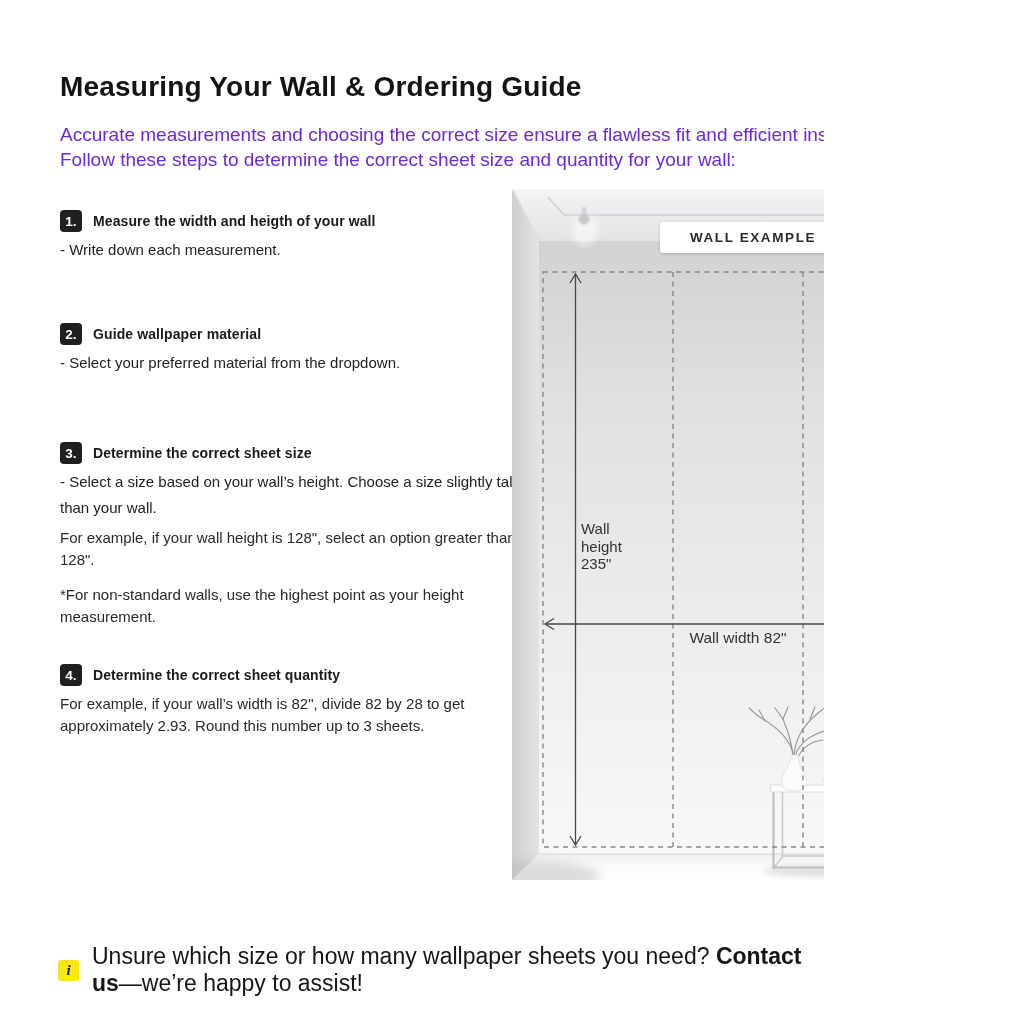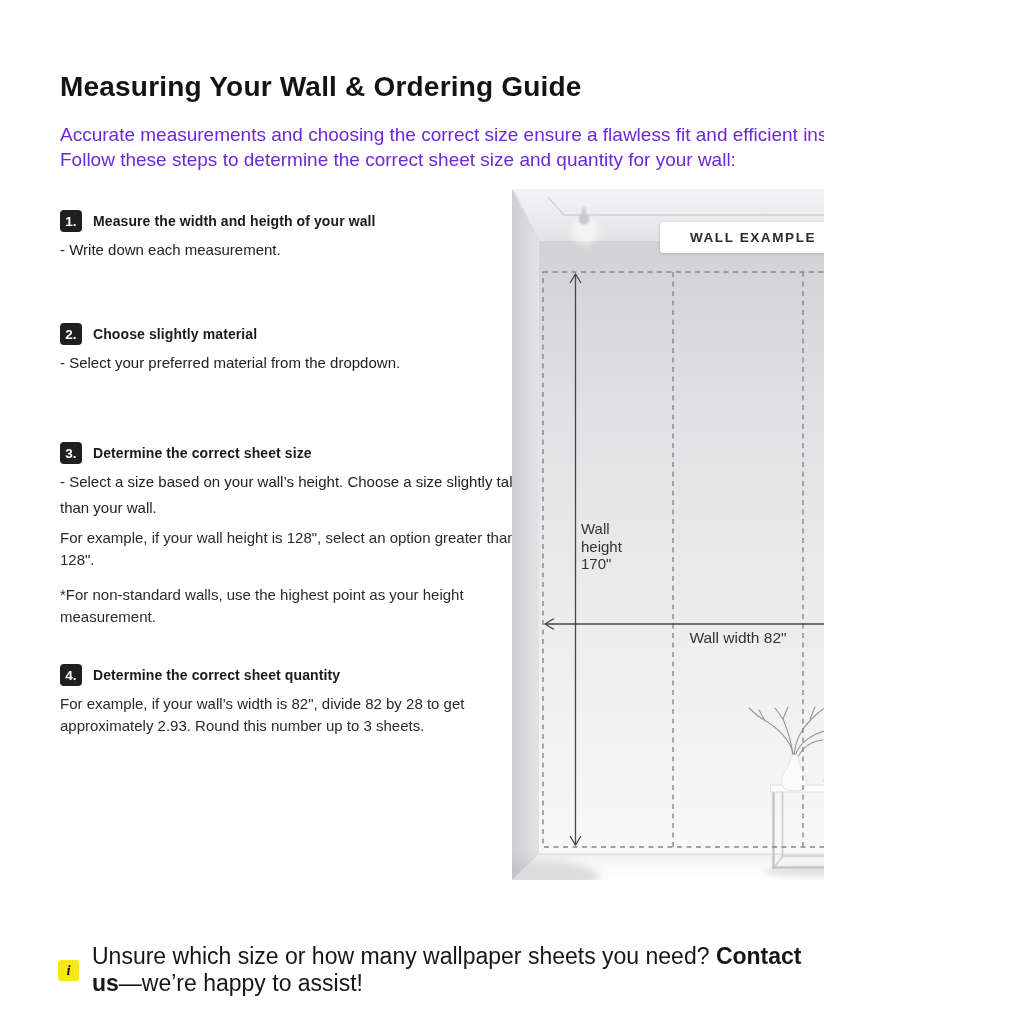--- a/index.html
+++ b/index.html
@@ -51,21 +51,21 @@
     <div class="step-head">
       <span class="badge">1.</span>
       <h2>Measure the width and heigth of your wall</h2>
     </div>
     <p class="body">- Write down each measurement.</p>
   </section>
 
   <section class="step" style="top:323px">
     <div class="step-head">
       <span class="badge">2.</span>
-      <h2>Choose slightly material</h2>
+      <h2>Guide wallpaper material</h2>
     </div>
     <p class="body">- Select your preferred material from the dropdown.</p>
   </section>
 
   <section class="step" style="top:442px">
     <div class="step-head">
       <span class="badge">3.</span>
       <h2>Determine the correct sheet size</h2>
     </div>
     <p class="body">- Select a size based on your wall’s height. Choose a size slightly taller than your wall.</p>
@@ -195,21 +195,21 @@
       <g fill="none" stroke="#46464a" stroke-width="1.3">
         <line x1="33" y1="435" x2="419" y2="435"></line>
         <polyline points="42,429.5 33,435 42,440.5"></polyline>
         <polyline points="410,429.5 419,435 410,440.5"></polyline>
       </g>
     </svg>
 
     <div class="pill">WALL EXAMPLE</div>
     <div class="height-label">Wall
 height
-170"</div>
+235"</div>
     <div class="width-label">Wall width 82"</div>
   </div>
 
   <div class="abs footer">
     <span class="info-icon">i</span>
     <span class="footer-text"><span>Unsure which size or how many wallpaper sheets you need? </span><span class="bold">Contact us</span><span>—we’re happy to assist!</span></span>
   </div>
 
 </div>
 

